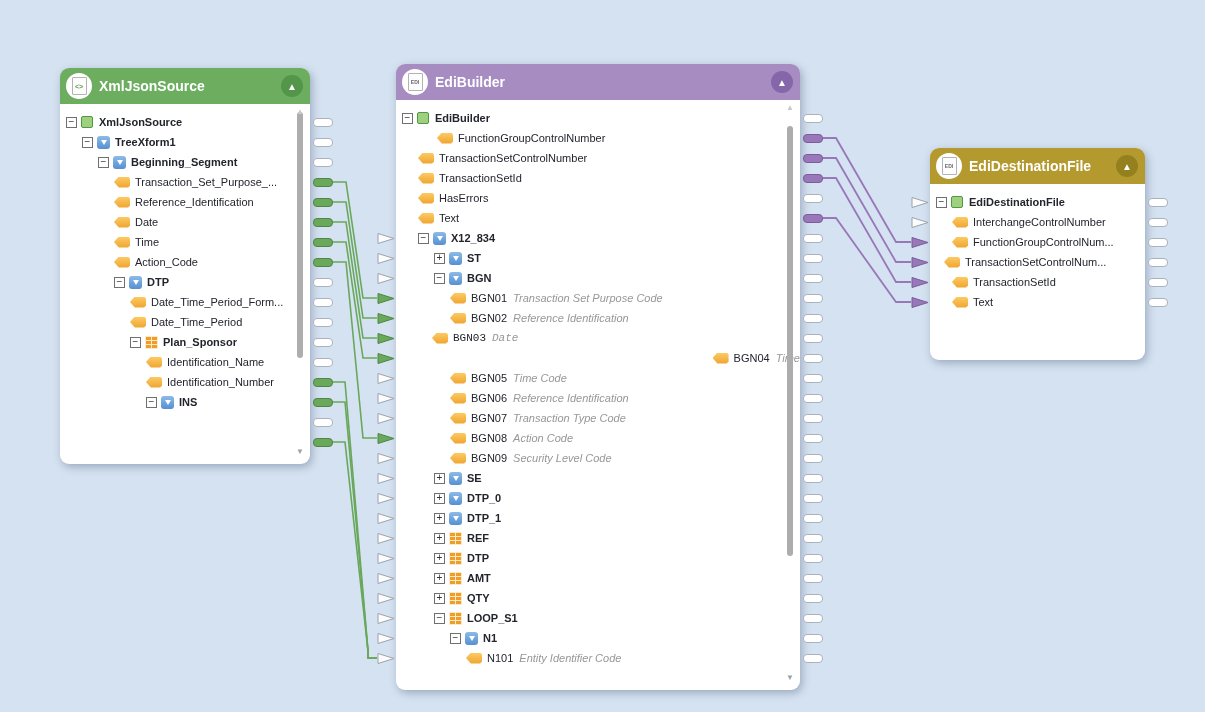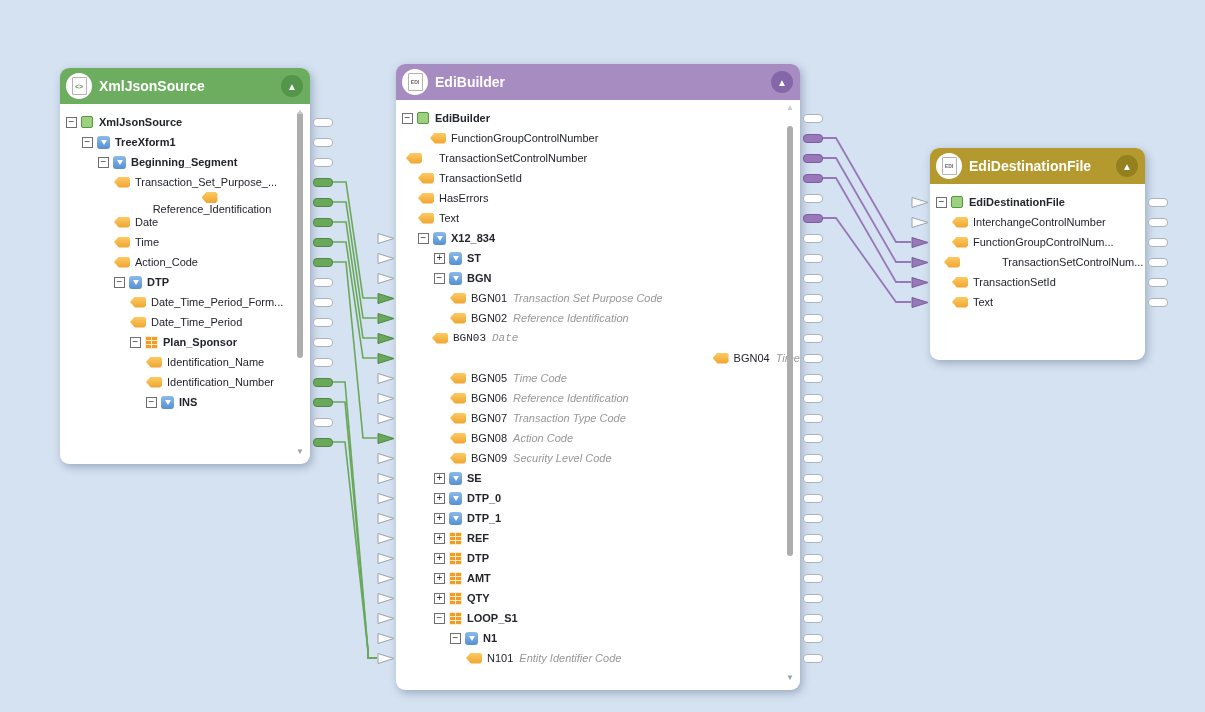--- a/index.html
+++ b/index.html
@@ -92,21 +92,21 @@
           <span class="exp">−</span>
           <span class="ico-rec">
             <span class="dn"></span>
           </span>
           <span class="lbl bold">Beginning_Segment</span>
         </div>
         <div class="row" style="padding-left: 54px;">
           <span class="ico-tag"></span>
           <span class="lbl">Transaction_Set_Purpose_...</span>
         </div>
-        <div class="row" style="padding-left: 54px; flex-direction: column;">
+        <div class="row" style="padding-left: 54px;">
           <span class="ico-tag"></span>
           <span class="lbl">Reference_Identification</span>
         </div>
         <div class="row" style="padding-left: 54px;">
           <span class="ico-tag"></span>
           <span class="lbl">Date</span>
         </div>
         <div class="row" style="padding-left: 54px;">
           <span class="ico-tag"></span>
           <span class="lbl">Time</span>
@@ -188,25 +188,25 @@
         <div class="collapse" style="background: rgb(133, 102, 168);">
           <span>▲</span>
         </div>
       </div>
       <div class="body">
         <div class="row" style="padding-left: 6px;">
           <span class="exp">−</span>
           <span class="ico-root"></span>
           <span class="lbl bold">EdiBuilder</span>
         </div>
-        <div class="row" style="padding-left: 34px;">
+        <div class="row" style="padding-left: 34px; margin-left: 7px;">
           <span class="ico-tag"></span>
           <span class="lbl">FunctionGroupControlNumber</span>
         </div>
-        <div class="row" style="padding-left: 10px; gap: 12px;">
+        <div class="row" style="padding-left: 22px;">
           <span class="ico-tag"></span>
           <span class="lbl">TransactionSetControlNumber</span>
         </div>
         <div class="row" style="padding-left: 22px;">
           <span class="ico-tag"></span>
           <span class="lbl">TransactionSetId</span>
         </div>
         <div class="row" style="padding-left: 22px;">
           <span class="ico-tag"></span>
           <span class="lbl">HasErrors</span>
@@ -490,21 +490,21 @@
           <span class="lbl bold">EdiDestinationFile</span>
         </div>
         <div class="row" style="padding-left: 22px;">
           <span class="ico-tag"></span>
           <span class="lbl">InterchangeControlNumber</span>
         </div>
         <div class="row" style="padding-left: 22px;">
           <span class="ico-tag"></span>
           <span class="lbl">FunctionGroupControlNum...</span>
         </div>
-        <div class="row" style="padding-left: 14px; gap: 37px;">
+        <div class="row" style="padding-left: 14px;">
           <span class="ico-tag"></span>
           <span class="lbl">TransactionSetControlNum...</span>
         </div>
         <div class="row" style="padding-left: 22px;">
           <span class="ico-tag"></span>
           <span class="lbl">TransactionSetId</span>
         </div>
         <div class="row" style="padding-left: 22px;">
           <span class="ico-tag"></span>
           <span class="lbl">Text</span>

